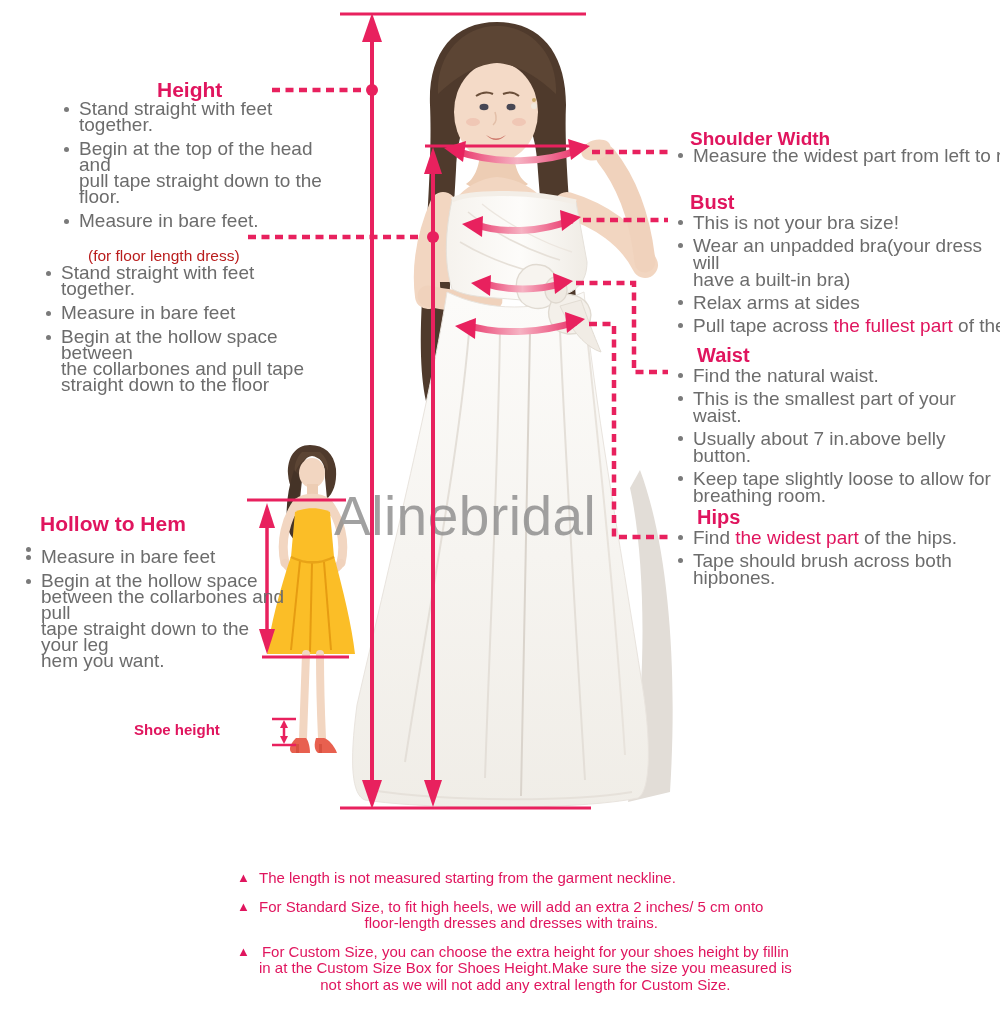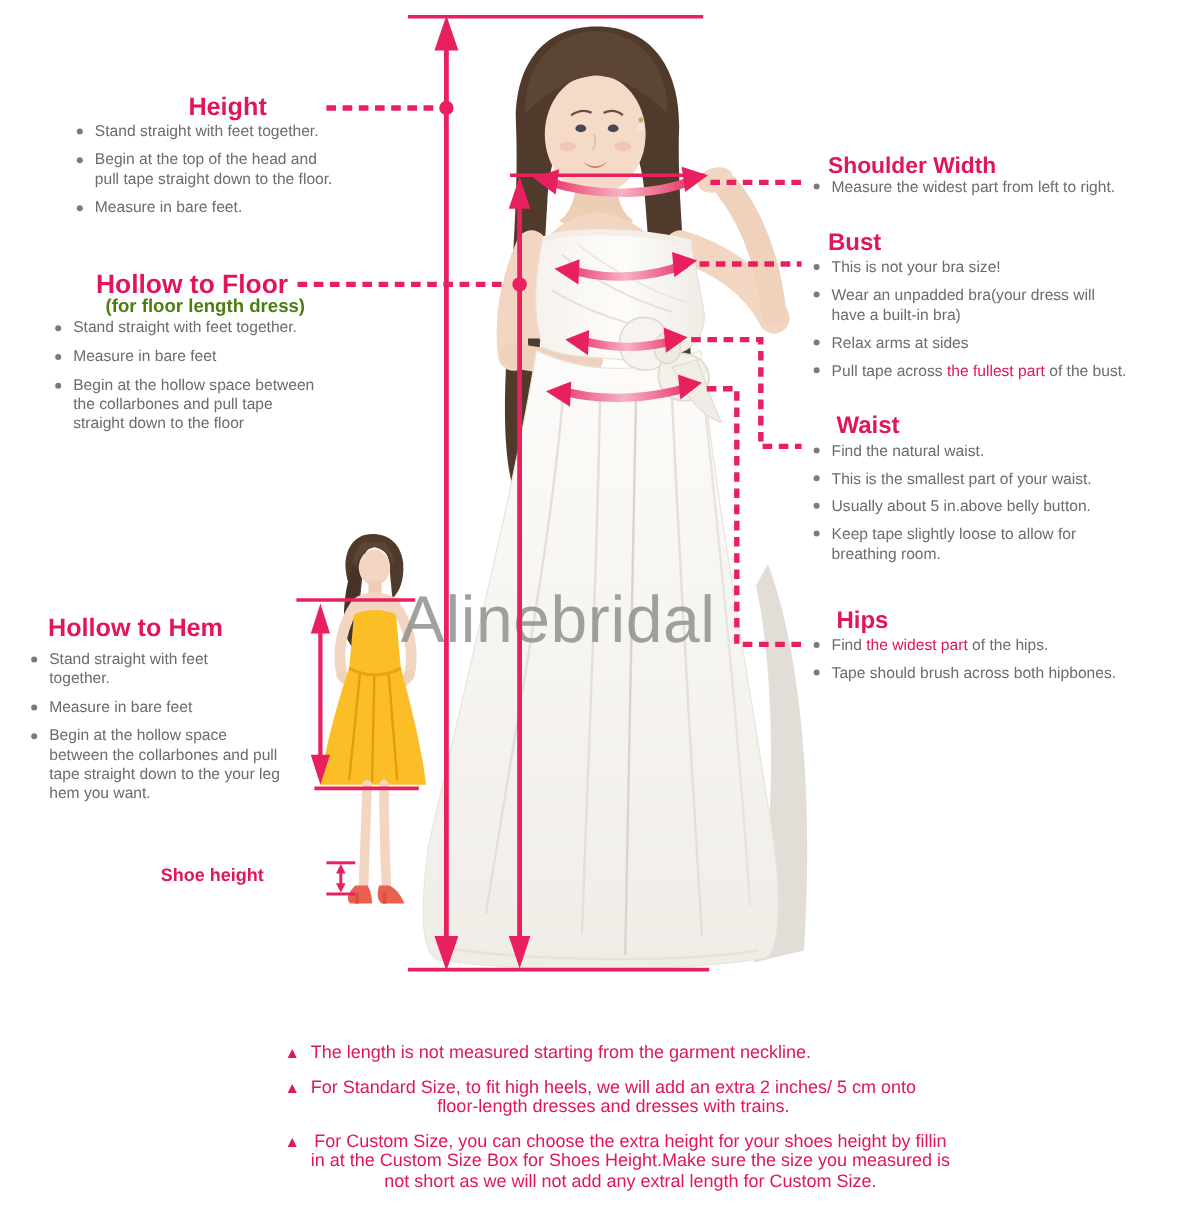--- a/index.html
+++ b/index.html
@@ -1,21 +1,21 @@
 <!DOCTYPE html>
 <html><head>
 <meta charset="utf-8">
 <style>
   html,body{margin:0;padding:0;background:#fff;}
   .stage{position:relative;width:1000px;height:1024px;background:#fff;overflow:hidden;
          font-family:"Liberation Sans",sans-serif;}
   svg{position:absolute;left:0;top:0;}
   .sec-title{position:absolute;color:#E0155E;font-weight:bold;white-space:nowrap;}
-  .sec-sub{position:absolute;color:#4d7c0f;font-weight:bold;white-space:nowrap;}
-  .list{position:absolute;color:#6C6C6C;font-size:13px;line-height:16px;}
+  .sec-sub{position:absolute;color:#b91c1c;font-weight:normal;white-space:nowrap;}
+  .list{position:absolute;color:#6C6C6C;font-size:19px;line-height:16px;}
   .list.rt{line-height:17px;}
   .li{position:relative;padding-left:17px;margin-bottom:8px;}
   .list.rt .li{margin-bottom:6px;}
   .li .dot{position:absolute;left:2px;top:5.5px;width:5px;height:5px;border-radius:50%;
            background:#7A7A7A;}
   .li .txt{white-space:pre-line;}
   .li .one{white-space:nowrap;}
   .hl{color:#E0155E;}
   .watermark{position:absolute;left:334px;top:484px;font-size:55px;color:#8D8D8D;
              opacity:.82;letter-spacing:.5px;white-space:nowrap;}
@@ -208,34 +208,32 @@
   </svg>
 
   <div class="sec-title" style="left:157px;top:78px;font-size:21px;">Height</div>
   <div class="list" style="left:62px;top:101px;width:265px;">
     <div class="li"><span class="dot"></span><span class="txt">Stand straight with feet together.</span></div>
     <div class="li"><span class="dot"></span><span class="txt">Begin at the top of the head and
 pull tape straight down to the floor.</span></div>
     <div class="li"><span class="dot"></span><span class="txt">Measure in bare feet.</span></div>
   </div>
 
-  <div class="sec-title" style="left:80px;top:224px;font-size:22px;">Hollow to Floor</div>
   <div class="sec-sub" style="left:88px;top:247px;font-size:15.5px;">(for floor length dress)</div>
   <div class="list" style="left:44px;top:265px;width:270px;">
     <div class="li"><span class="dot"></span><span class="txt">Stand straight with feet together.</span></div>
     <div class="li"><span class="dot"></span><span class="txt">Measure in bare feet</span></div>
     <div class="li"><span class="dot"></span><span class="txt">Begin at the hollow space between
 the collarbones and pull tape
 straight down to the floor</span></div>
   </div>
 
   <div class="sec-title" style="left:40px;top:512px;font-size:21px;">Hollow to Hem</div>
   <div class="list" style="left:24px;top:541px;width:260px;">
-    <div class="li"><span class="dot"></span><span class="txt">Stand straight with feet
-together.</span></div>
+    <div class="li"><span class="dot"></span></div>
     <div class="li"><span class="dot"></span><span class="txt">Measure in bare feet</span></div>
     <div class="li"><span class="dot"></span><span class="txt">Begin at the hollow space
 between the collarbones and pull
 tape straight down to the your leg
 hem  you want.</span></div>
   </div>
 
   <div class="sec-title" style="left:134px;top:721px;font-size:15px;">Shoe height</div>
 
   <div class="sec-title" style="left:690px;top:128px;font-size:19px;">Shoulder Width</div>
@@ -249,21 +247,21 @@
     <div class="li"><span class="dot"></span><span class="txt">Wear an unpadded bra(your dress will
 have a built-in bra)</span></div>
     <div class="li"><span class="dot"></span><span class="txt">Relax arms at sides</span></div>
     <div class="li"><span class="dot"></span><span class="txt one"><span>Pull tape across </span><span class="hl">the fullest part</span><span> of the bust.</span></span></div>
   </div>
 
   <div class="sec-title" style="left:697px;top:344px;font-size:20px;">Waist</div>
   <div class="list rt" style="left:676px;top:367px;width:320px;">
     <div class="li"><span class="dot"></span><span class="txt">Find the natural waist.</span></div>
     <div class="li"><span class="dot"></span><span class="txt">This is the smallest part of your waist.</span></div>
-    <div class="li"><span class="dot"></span><span class="txt">Usually about 5 in.above belly button.</span></div>
+    <div class="li"><span class="dot"></span><span class="txt">Usually about 7 in.above belly button.</span></div>
     <div class="li"><span class="dot"></span><span class="txt">Keep tape slightly loose to allow for
 breathing room.</span></div>
   </div>
 
   <div class="sec-title" style="left:697px;top:506px;font-size:20px;">Hips</div>
   <div class="list rt" style="left:676px;top:529px;width:320px;">
     <div class="li"><span class="dot"></span><span class="txt one"><span>Find </span><span class="hl">the widest part</span><span> of the hips.</span></span></div>
     <div class="li"><span class="dot"></span><span class="txt">Tape should brush across both hipbones.</span></div>
   </div>
 

